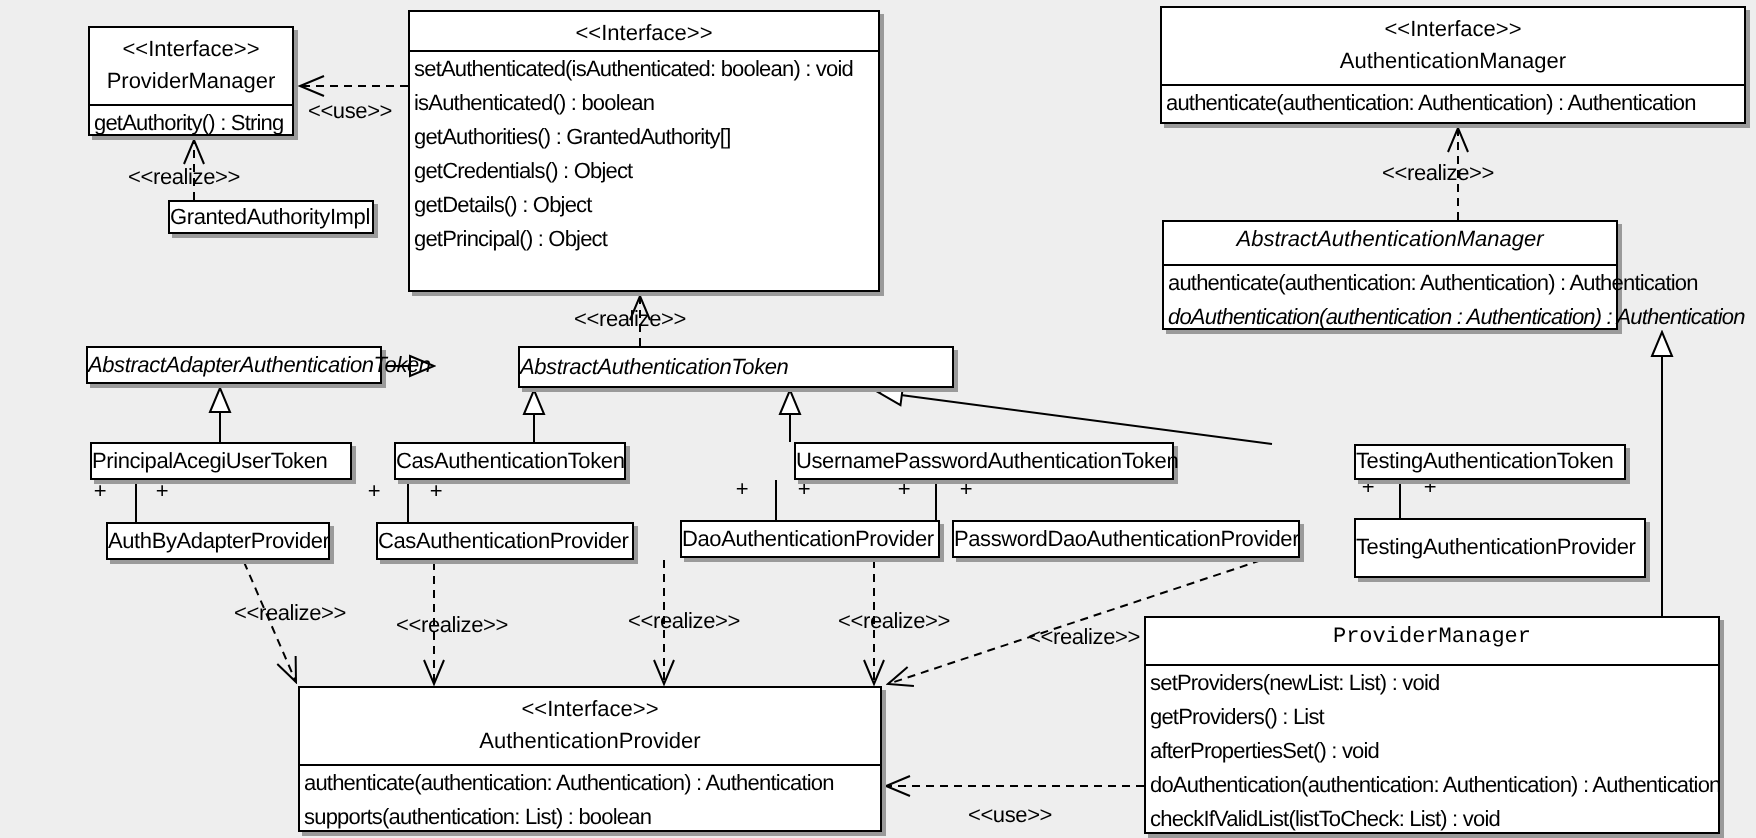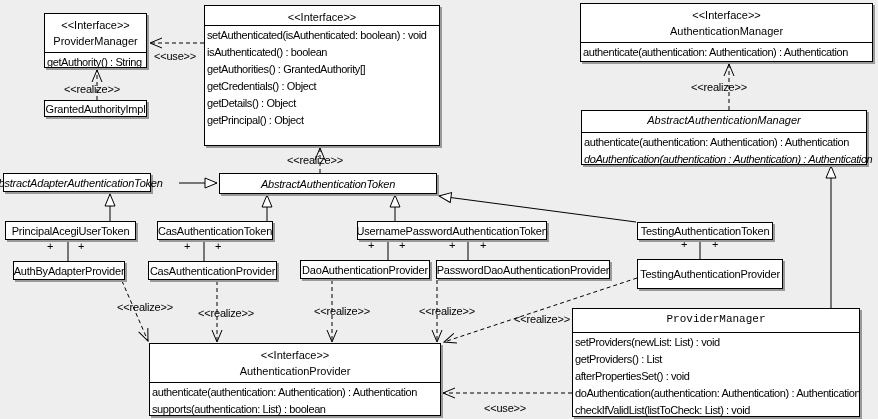--- a/index.html
+++ b/index.html
@@ -27,22 +27,22 @@
   .cname-abs{font-style:italic;line-height:19px;}
   .methods{padding-top:1px;}
   .methods div{
     white-space:nowrap;
     line-height:17px;
     padding-left:2px;
     letter-spacing:-0.4px;
   }
   .methods .abs{font-style:italic;}
   .single{
-    display:flex;align-items:center;justify-content:center;
-    text-align:center;white-space:nowrap;letter-spacing:-0.2px;
+    display:flex;align-items:center;justify-content:flex-start;
+    text-align:center;white-space:nowrap;letter-spacing:-0.2px;margin-left:40px;
   }
   .single.abs{font-style:italic;}
   .lbl{
     position:absolute;
     white-space:nowrap;
     transform:translate(-50%,-50%);
     letter-spacing:-0.2px;
   }
 </style>
 </head>
@@ -138,21 +138,21 @@
   <div class="box" style="left:580px;top:3px;width:293px;height:59px">
     <div class="title">
       <div class="stereo">&lt;&lt;Interface&gt;&gt;</div>
       <div class="cname">AuthenticationManager</div>
     </div>
     <div class="methods">
       <div>authenticate(authentication: Authentication) : Authentication</div>
     </div>
   </div>
 
-  <div class="box" style="left:581px;top:110px;width:286px;height:55px">
+  <div class="box" style="left:581px;top:110px;width:228px;height:55px">
     <div class="title">
       <div class="cname cname-abs">AbstractAuthenticationManager</div>
     </div>
     <div class="methods">
       <div>authenticate(authentication: Authentication) : Authentication</div>
       <div class="abs">doAuthentication(authentication : Authentication) : Authentication</div>
     </div>
   </div>
 
   <div class="box single abs" style="left:3px;top:173px;width:148px;height:19px">

